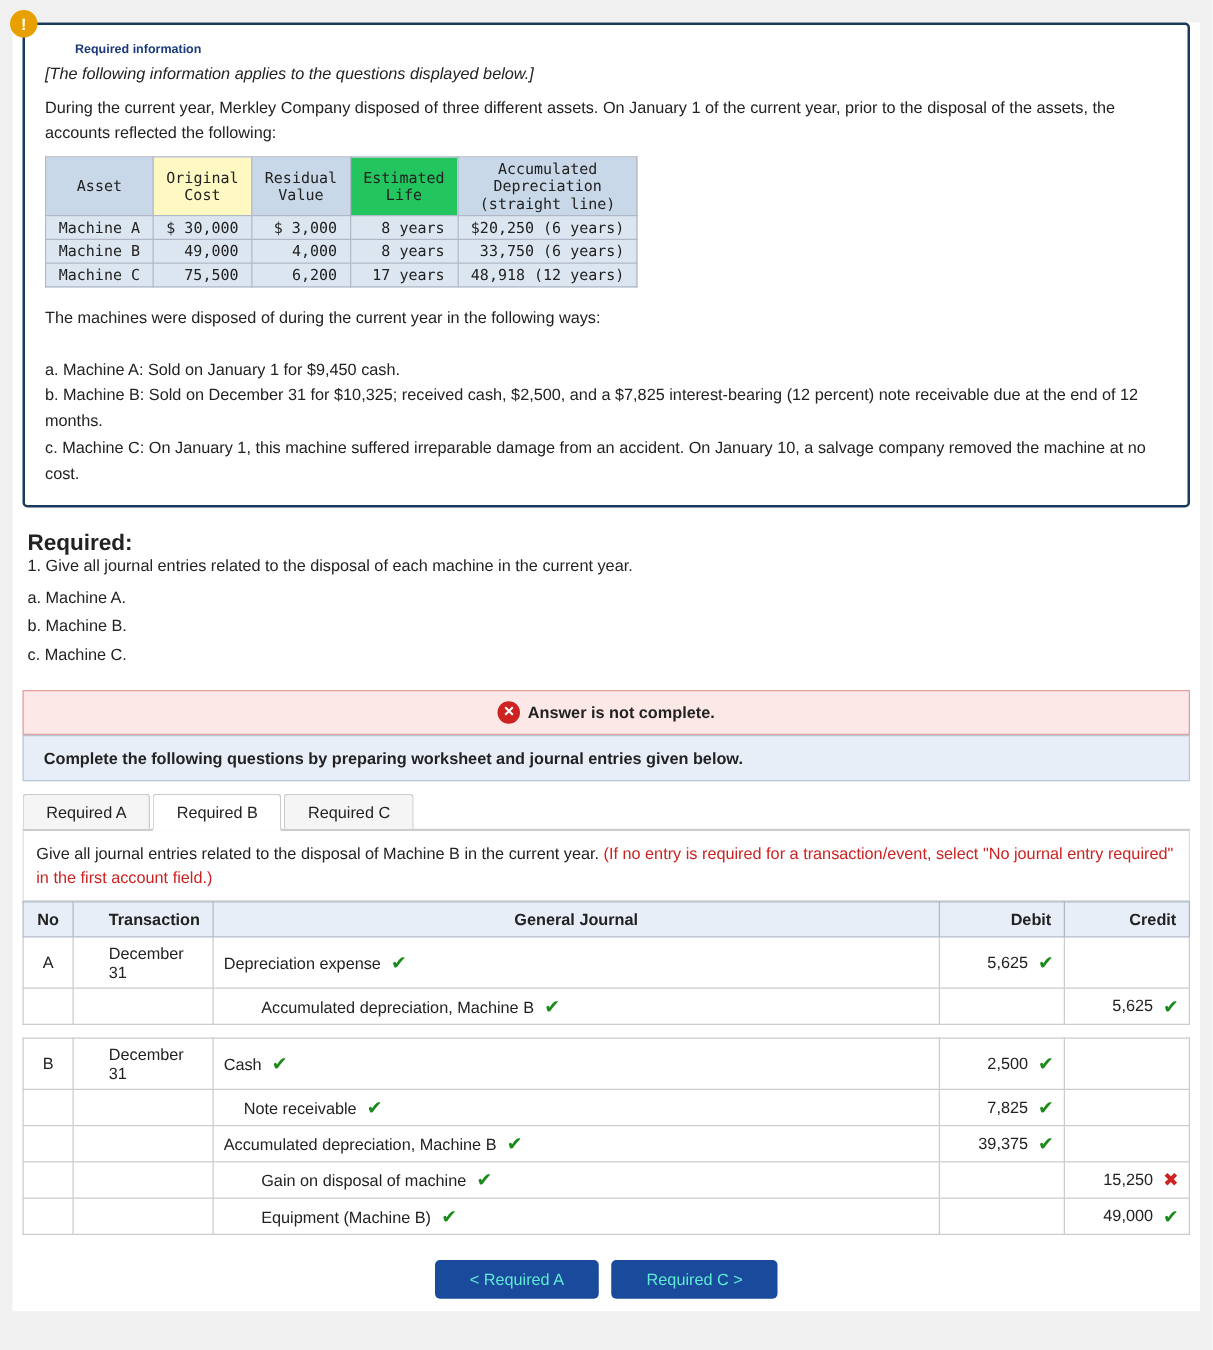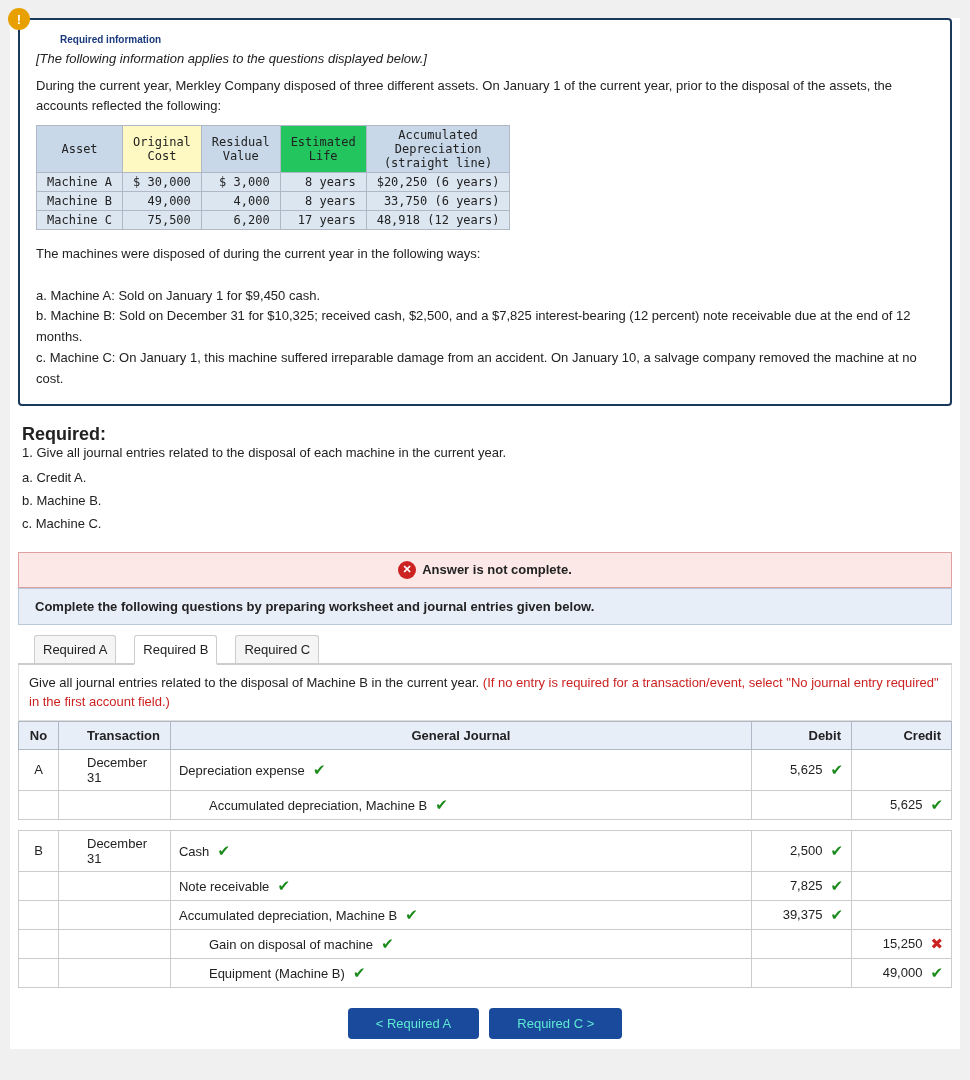--- a/index.html
+++ b/index.html
@@ -128,28 +128,27 @@
       font-weight: bold;
     }
     
     .tabs-row {
       display: flex;
       margin: 10px 8px 0 8px;
       border-bottom: 2px solid #ccc;
       gap: 2px;
     }
     .tab {
-      padding: 6px 8px;
+      padding: 6px 18px;
       border: 1px solid #ccc;
       background: #f5f5f5;
       cursor: pointer;
       font-size: 13px;
       border-bottom: none;
       border-radius: 3px 3px 0 0;
-      margin-left: 16px;
     }
     .tab.active {
       background: #fff;
       border-bottom: 2px solid #fff;
       font-weight: normal;
       margin-bottom: -2px;
       z-index: 1;
     }
     
     .tab-instructions {
@@ -279,21 +278,21 @@
       <p>a. Machine A: Sold on January 1 for $9,450 cash.</p>
       <p>b. Machine B: Sold on December 31 for $10,325; received cash, $2,500, and a $7,825 interest-bearing (12 percent) note receivable due at the end of 12 months.</p>
       <p>c. Machine C: On January 1, this machine suffered irreparable damage from an accident. On January 10, a salvage company removed the machine at no cost.</p>
     </div>
   </div>
 
   <div class="required-section">
     <div class="required-label">Required:</div>
     <div class="required-q">1. Give all journal entries related to the disposal of each machine in the current year.</div>
     <div class="machine-list">
-      <div>a. Credit A.</div>
+      <div>a. Machine A.</div>
       <div>b. Machine B.</div>
       <div>c. Machine C.</div>
     </div>
   </div>
 
   <div class="answer-not-complete">
     <span class="x-icon">✕</span>
     <strong>Answer is not complete.</strong>
   </div>
 
@@ -351,21 +350,21 @@
           <td class="col-trans">December 31</td>
           <td class="col-journal"><span style="display: inline-block;">Cash</span><span class="check-green"> ✔</span></td>
           <td class="col-debit">
             <div class="value-with-check">2,500<span class="check-green">✔</span></div>
           </td>
           <td class="col-credit"></td>
         </tr>
         <tr>
           <td class="col-no"></td>
           <td class="col-trans"></td>
-          <td class="col-journal"><span style="display: inline-block;">Note receivable</span><span class="check-green"> ✔</span></td>
+          <td class="col-journal"><span style="display: inline-block; margin-left: 16px;">Note receivable</span><span class="check-green"> ✔</span></td>
           <td class="col-debit">
             <div class="value-with-check">7,825<span class="check-green">✔</span></div>
           </td>
           <td class="col-credit"></td>
         </tr>
         <tr>
           <td class="col-no"></td>
           <td class="col-trans"></td>
           <td class="col-journal"><span style="display: inline-block;">Accumulated depreciation, Machine B</span><span class="check-green"> ✔</span></td>
           <td class="col-debit">

